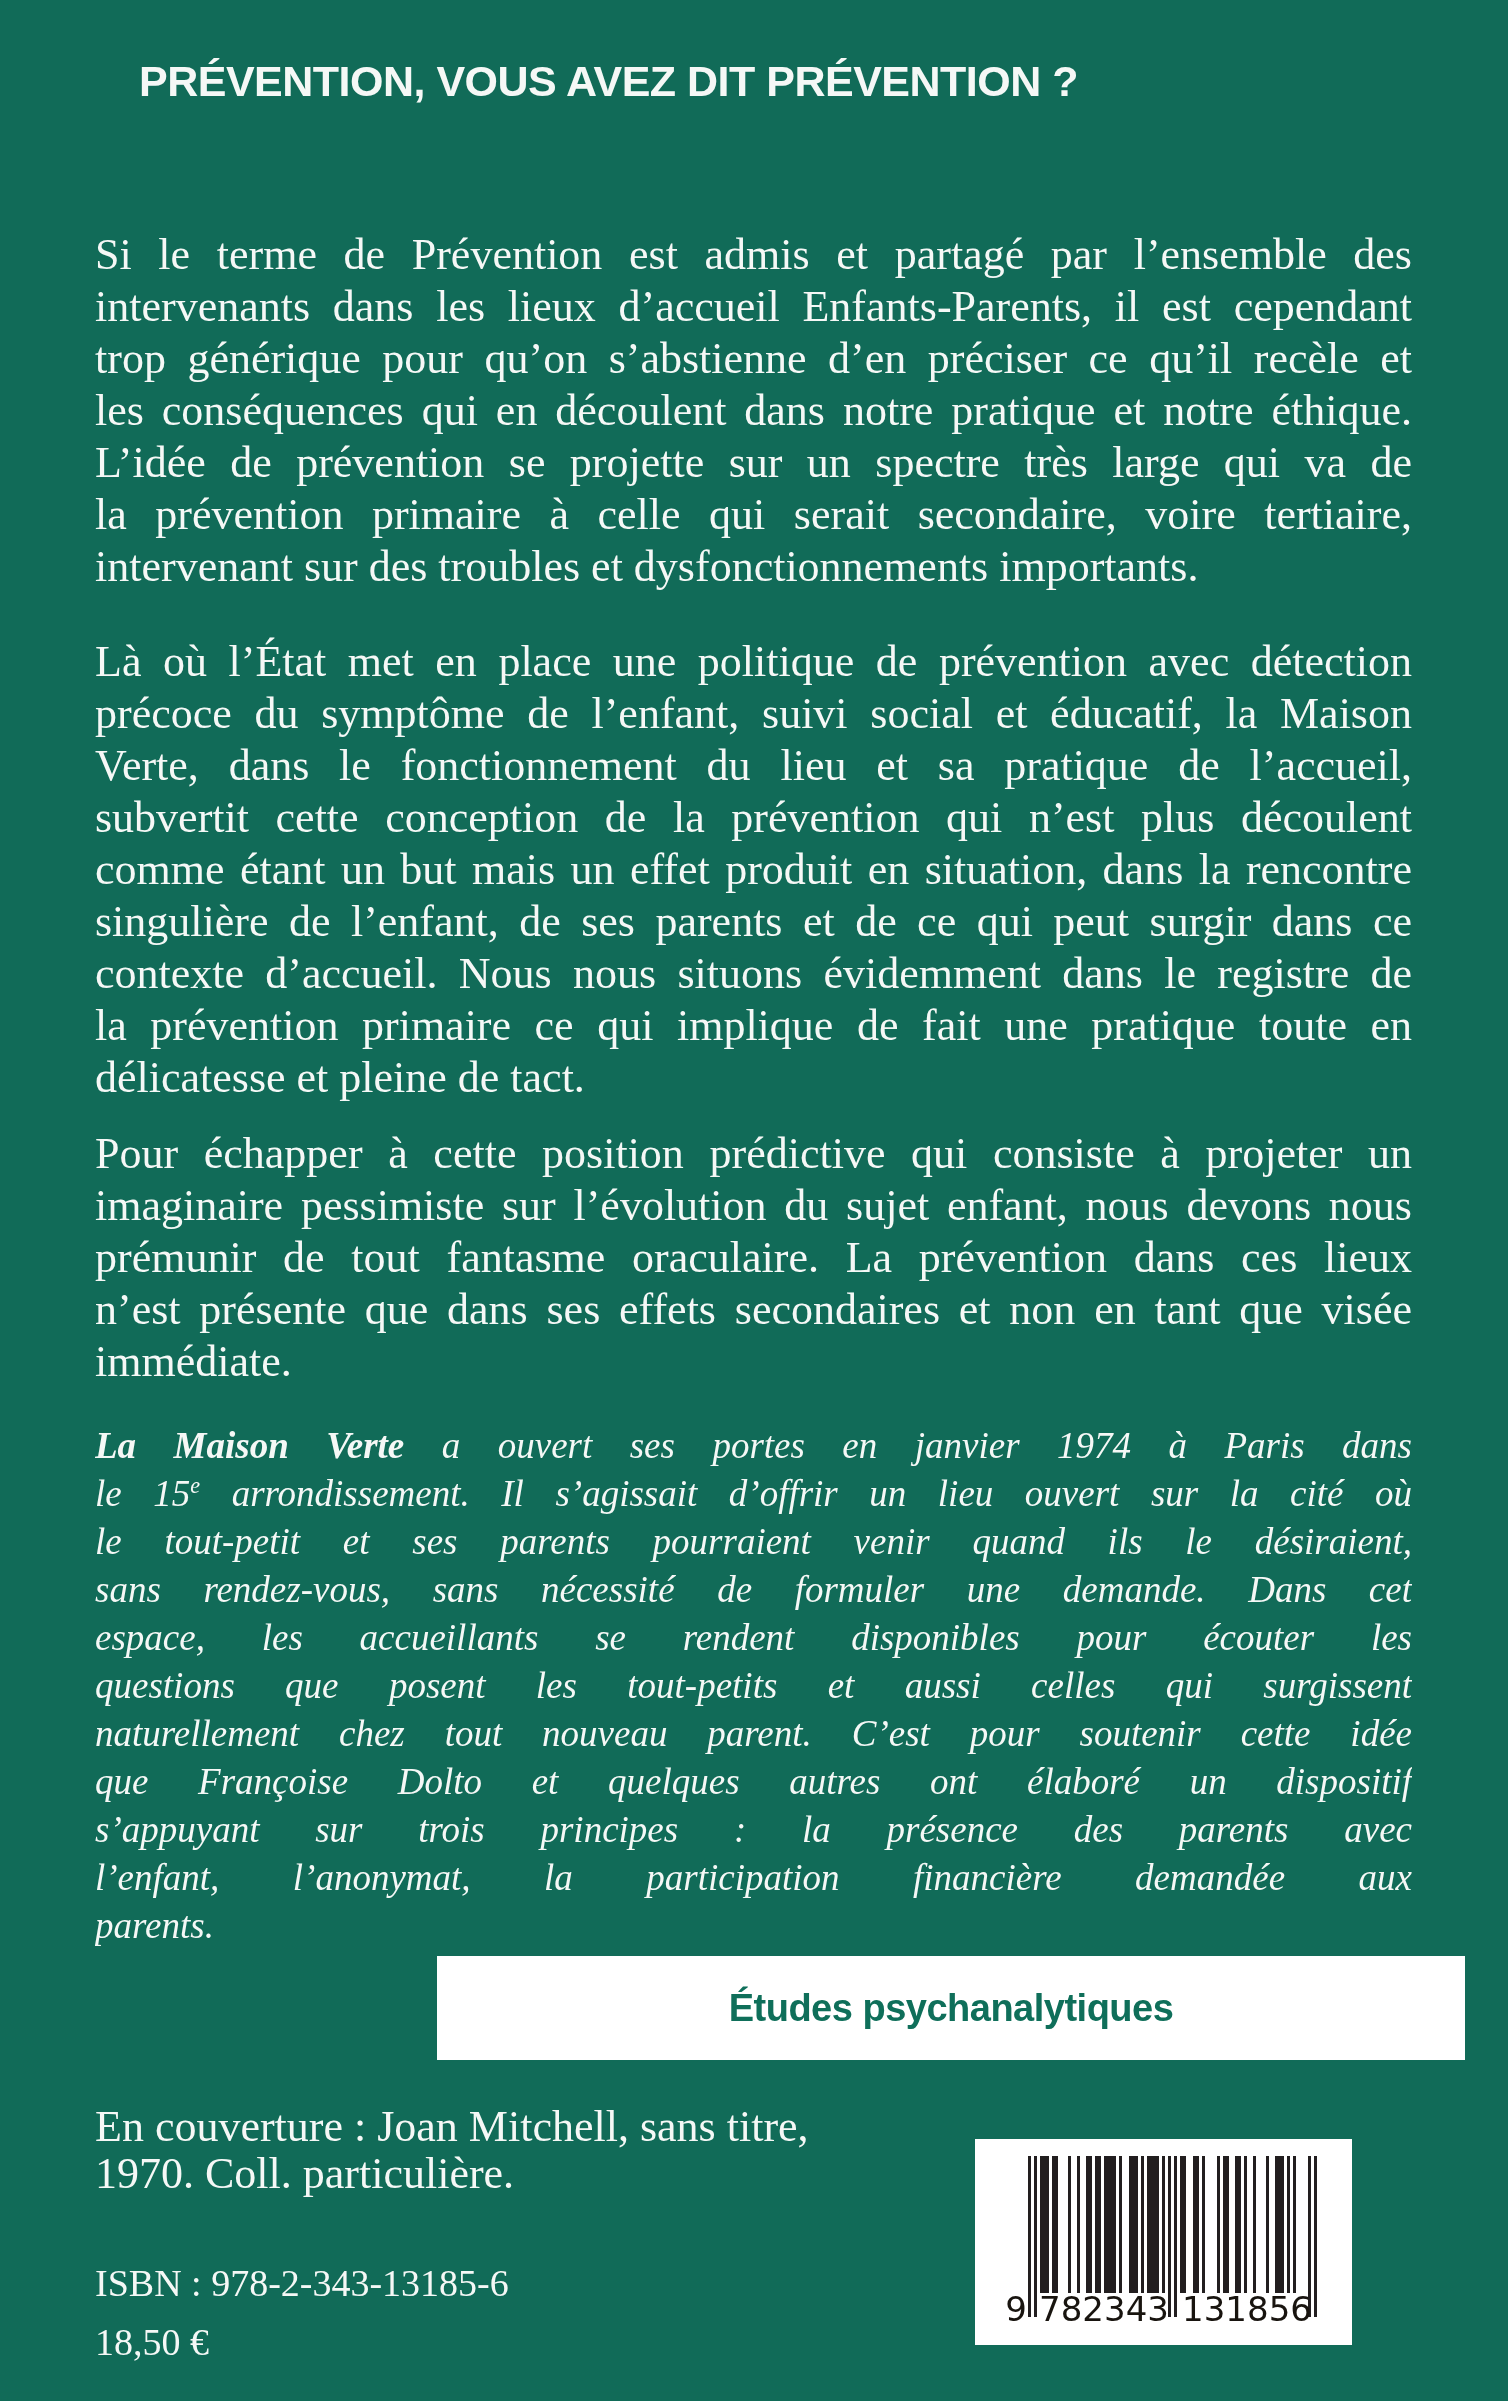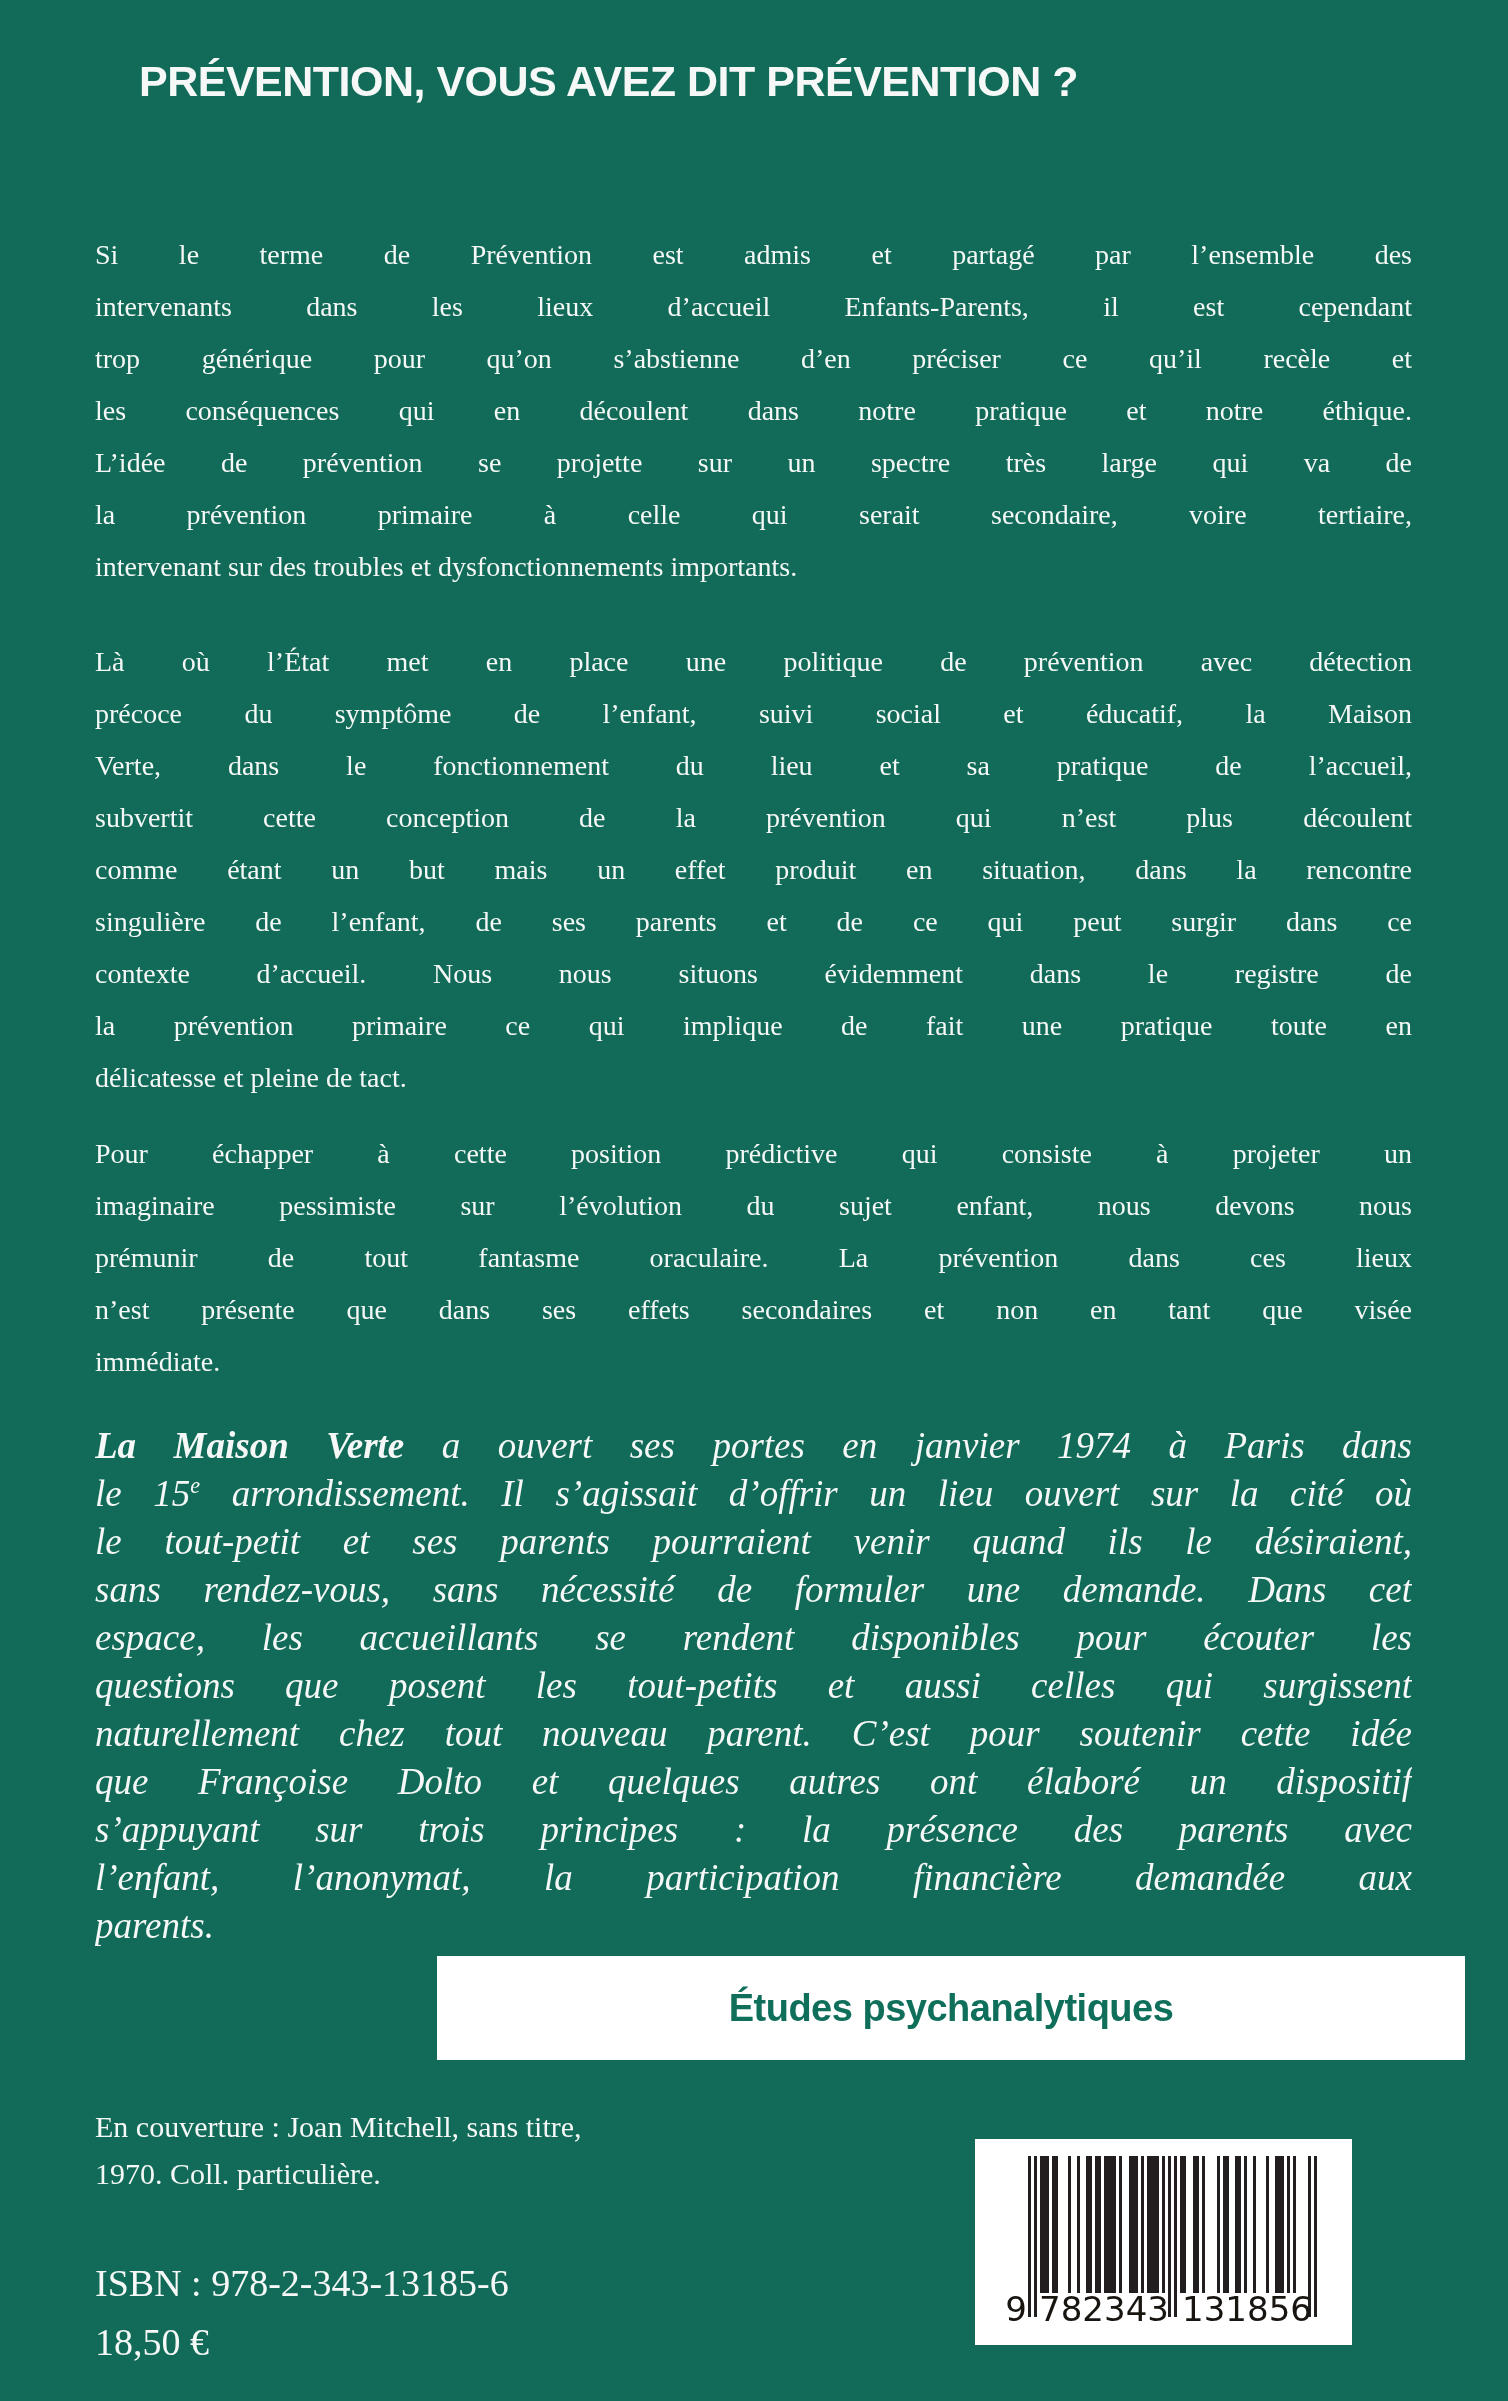--- a/index.html
+++ b/index.html
@@ -18,21 +18,21 @@
     font-weight:700;
     font-size:43px;
     letter-spacing:-0.5px;
     color:#f5f8f6;
     margin:0;
   }
   
   .para{
     position:absolute;left:95px;width:1317px;
     color:#f5f8f6;
-    font-size:28px;
+    font-size:44px;
   }
   .para .line{
     text-align:justify;
     text-align-last:left;
     overflow:hidden;
   }
   .para .line:not(.last){text-align-last:justify;}
   .para-1{top:229px;line-height:52px;}
   .para-2{top:636px;line-height:52px;}
   .para-3{top:1128px;line-height:52px;}
@@ -50,21 +50,21 @@
   .band-label{
     font-family:"Liberation Sans", sans-serif;
     font-weight:700;
     font-size:38px;
     letter-spacing:-0.5px;
     color:#0f6f5a;
   }
   
   .credit{
     position:absolute;top:2103px;left:95px;
-    color:#f5f8f6;font-size:30px;line-height:47px;
+    color:#f5f8f6;font-size:44px;line-height:47px;
   }
   
   .isbn-block{
     position:absolute;top:2254px;left:95px;
     color:#f5f8f6;font-size:38px;line-height:59px;
   }
   
   .barcode-box{
     position:absolute;top:2139px;left:975px;width:377px;height:206px;
     background:#ffffff;

